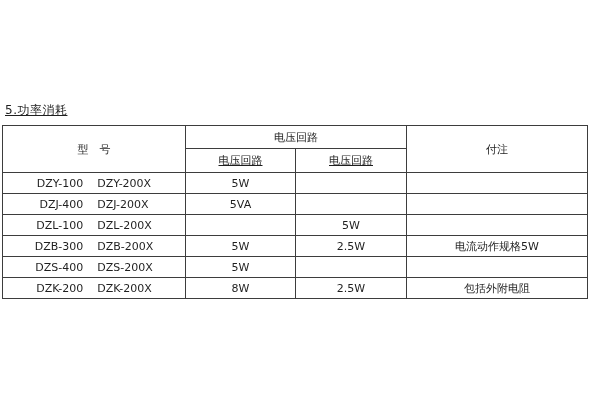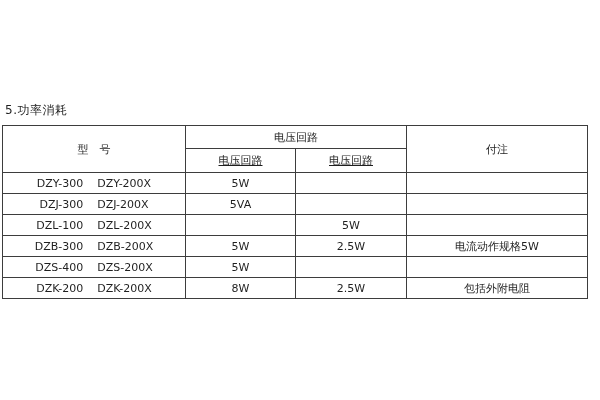--- a/index.html
+++ b/index.html
@@ -17,20 +17,21 @@
     overflow: hidden;
   }
   .section-title {
     position: absolute;
     left: 5px;
     top: 103px;
     font-size: 12px;
     line-height: 14px;
     color: #1f1f1f;
     letter-spacing: 0.5px;
+    text-decoration: underline;
   }
   table.spec-table {
     position: absolute;
     left: 2px;
     top: 125px;
     width: 585px;
     border-collapse: collapse;
     table-layout: fixed;
     font-size: 11px;
     color: #1f1f1f;
@@ -73,27 +74,27 @@
         <th colspan="2">电压回路</th>
         <th rowspan="2">付注</th>
       </tr>
       <tr class="hdr-row-2">
         <th>电压回路</th>
         <th>电压回路</th>
       </tr>
     </thead>
     <tbody>
       <tr>
-        <td>DZY-300    DZY-200X</td>
+        <td>DZY-100    DZY-200X</td>
         <td>5W</td>
         <td></td>
         <td></td>
       </tr>
       <tr>
-        <td>DZJ-300    DZJ-200X</td>
+        <td>DZJ-400    DZJ-200X</td>
         <td>5VA</td>
         <td></td>
         <td></td>
       </tr>
       <tr>
         <td>DZL-100    DZL-200X</td>
         <td></td>
         <td>5W</td>
         <td></td>
       </tr>

